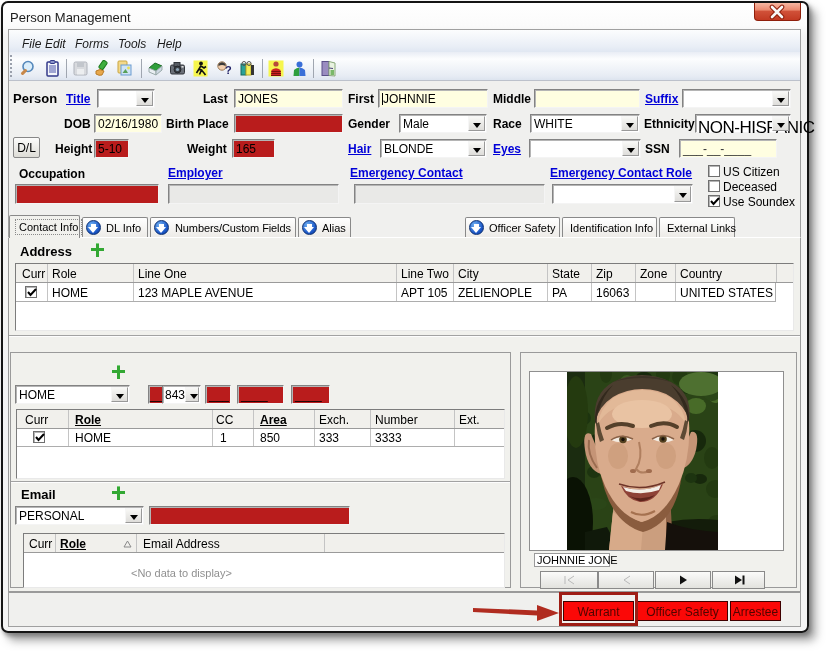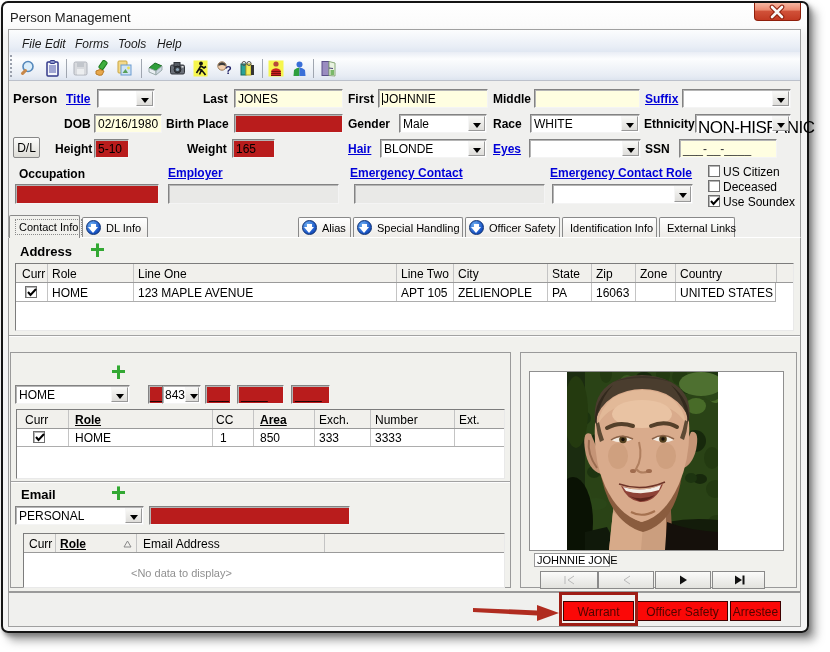--- a/index.html
+++ b/index.html
@@ -226,27 +226,27 @@
       <path d="M2 5 L4.5 8 L10 2" stroke="#000" stroke-width="2" fill="none"></path>
     </svg>
 
   <div class="tab active" style="left:9px;top:215px;width:71px;height:23px;z-index:3">
       <span style="left:5px;top:3px;border:1px dotted #8a8a8a;padding:1px 3px">Contact Info</span>
     </div>
   <div class="tab" style="left:82px;top:217px;width:66px">
       <div class="tabicon" style="left:3px"></div>
       <span style="left:23px">DL Info</span>
     </div>
+  <div class="tab" style="left:150px;top:217px;width:146px">
+      <div class="tabicon" style="left:3px"></div>
+      <span style="left:24px;letter-spacing:-0.1px">Numbers/Custom Fields</span>
+    </div>
   <div class="tab" style="left:298px;top:217px;width:53px">
       <div class="tabicon" style="left:3px"></div>
       <span style="left:23px">Alias</span>
-    </div>
-  <div class="tab" style="left:353px;top:217px;width:110px">
-      <div class="tabicon" style="left:3px"></div>
-      <span style="left:23px">Special Handling</span>
     </div>
   <div class="tab" style="left:465px;top:217px;width:95px">
       <div class="tabicon" style="left:3px"></div>
       <span style="left:23px">Officer Safety</span>
     </div>
   <div class="tab" style="left:562px;top:217px;width:95px">
       <span style="left:7px">Identification Info</span>
     </div>
   <div class="tab" style="left:659px;top:217px;width:76px">
       <span style="left:7px">External Links</span>

